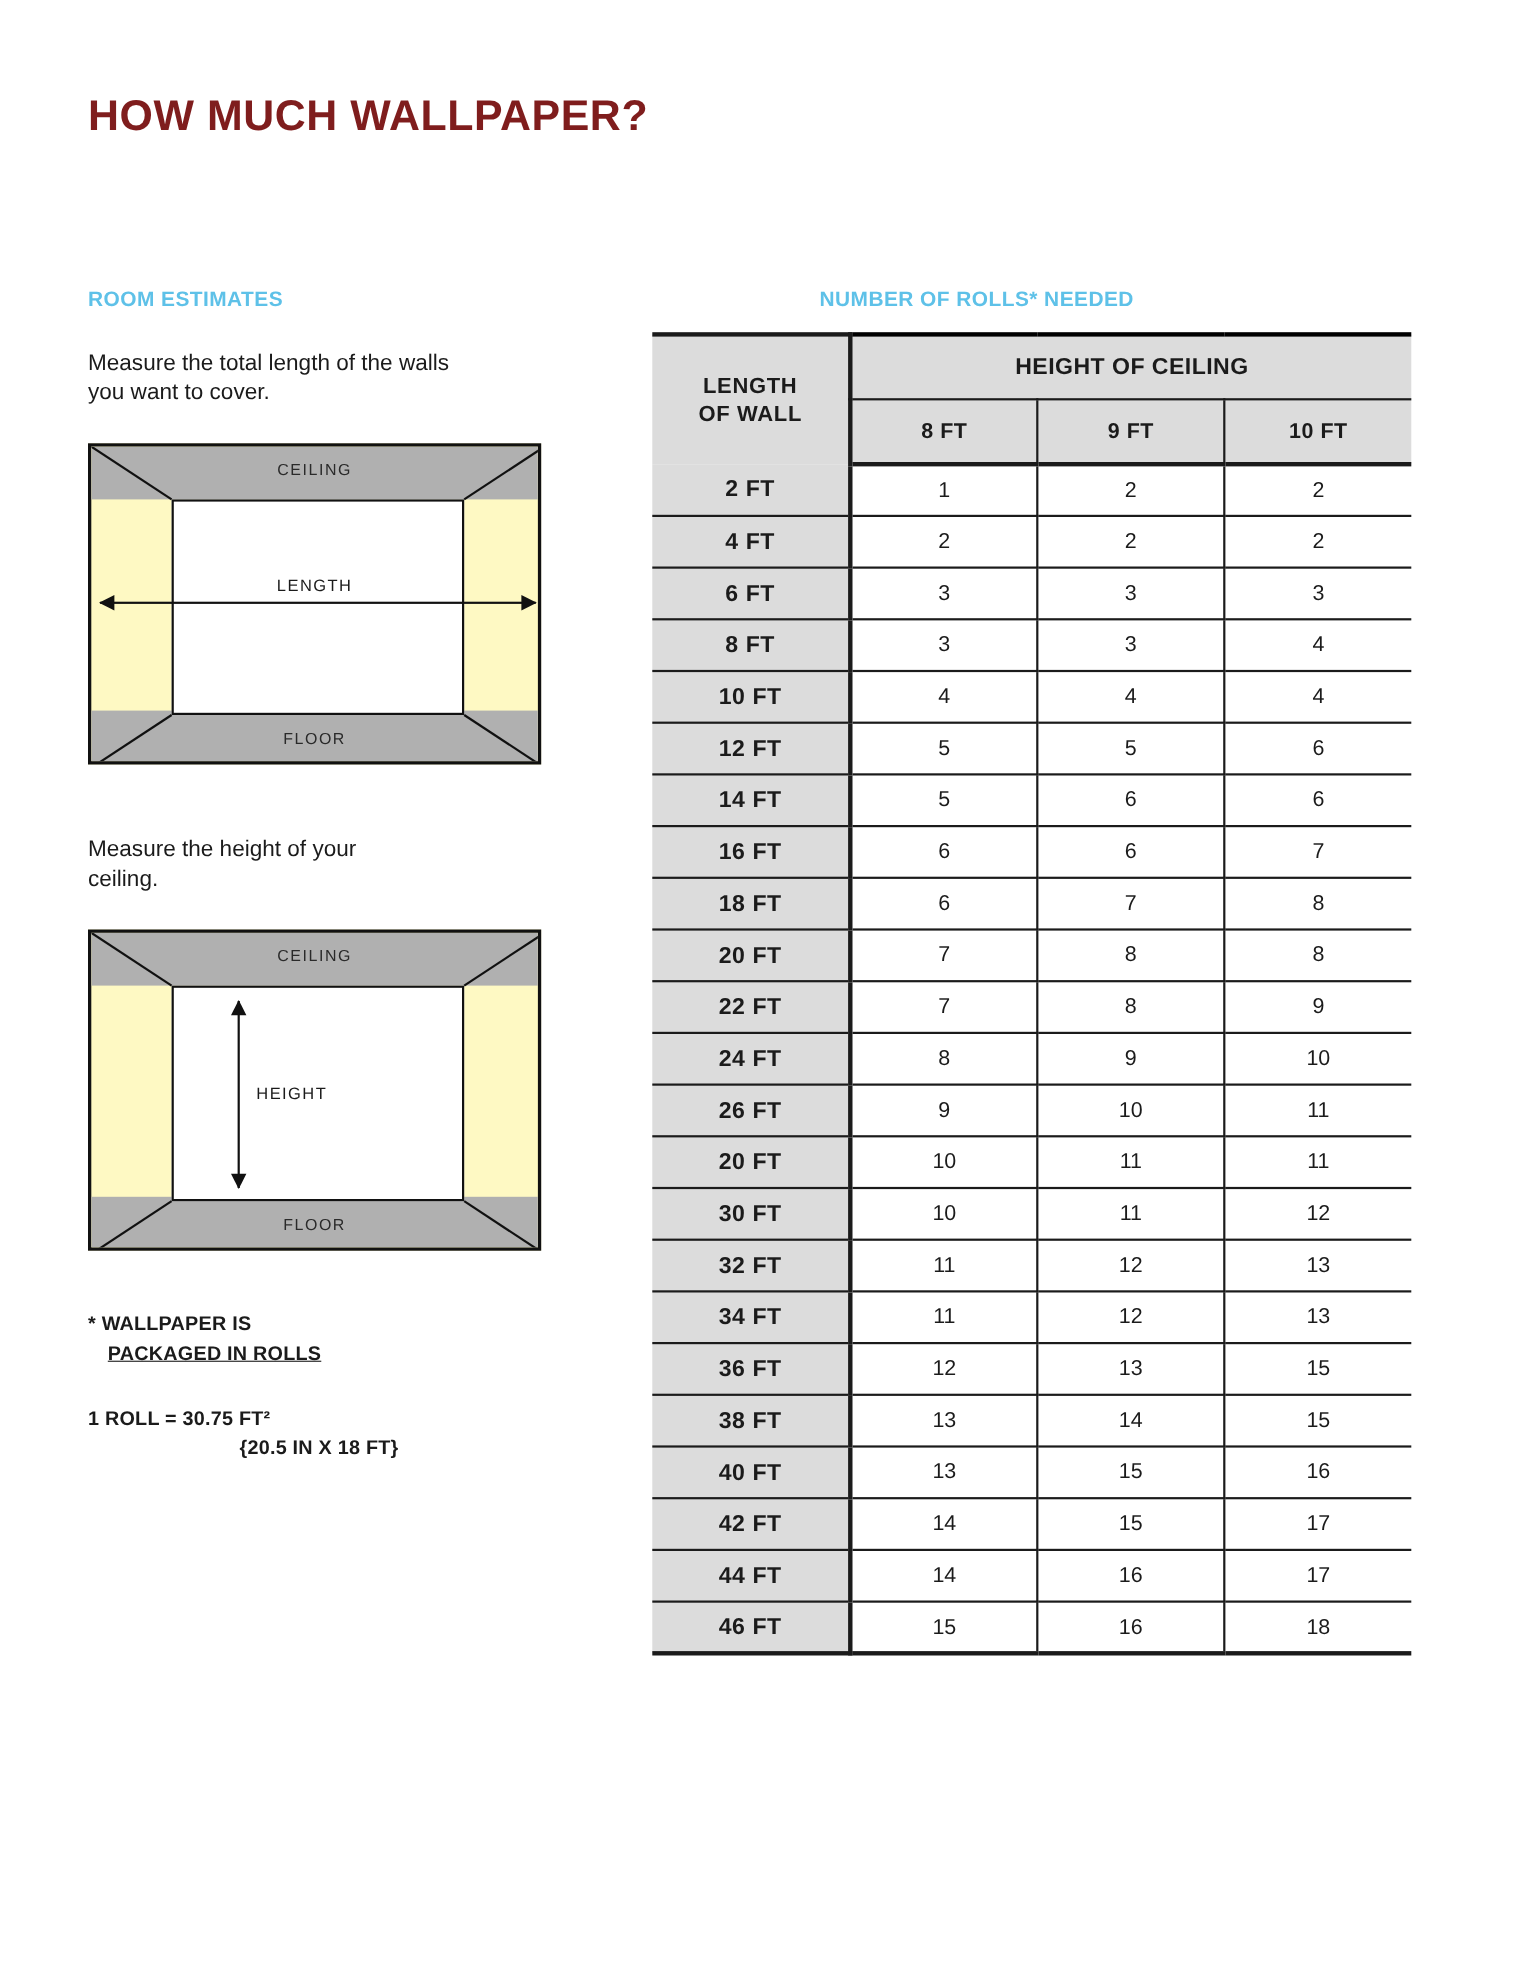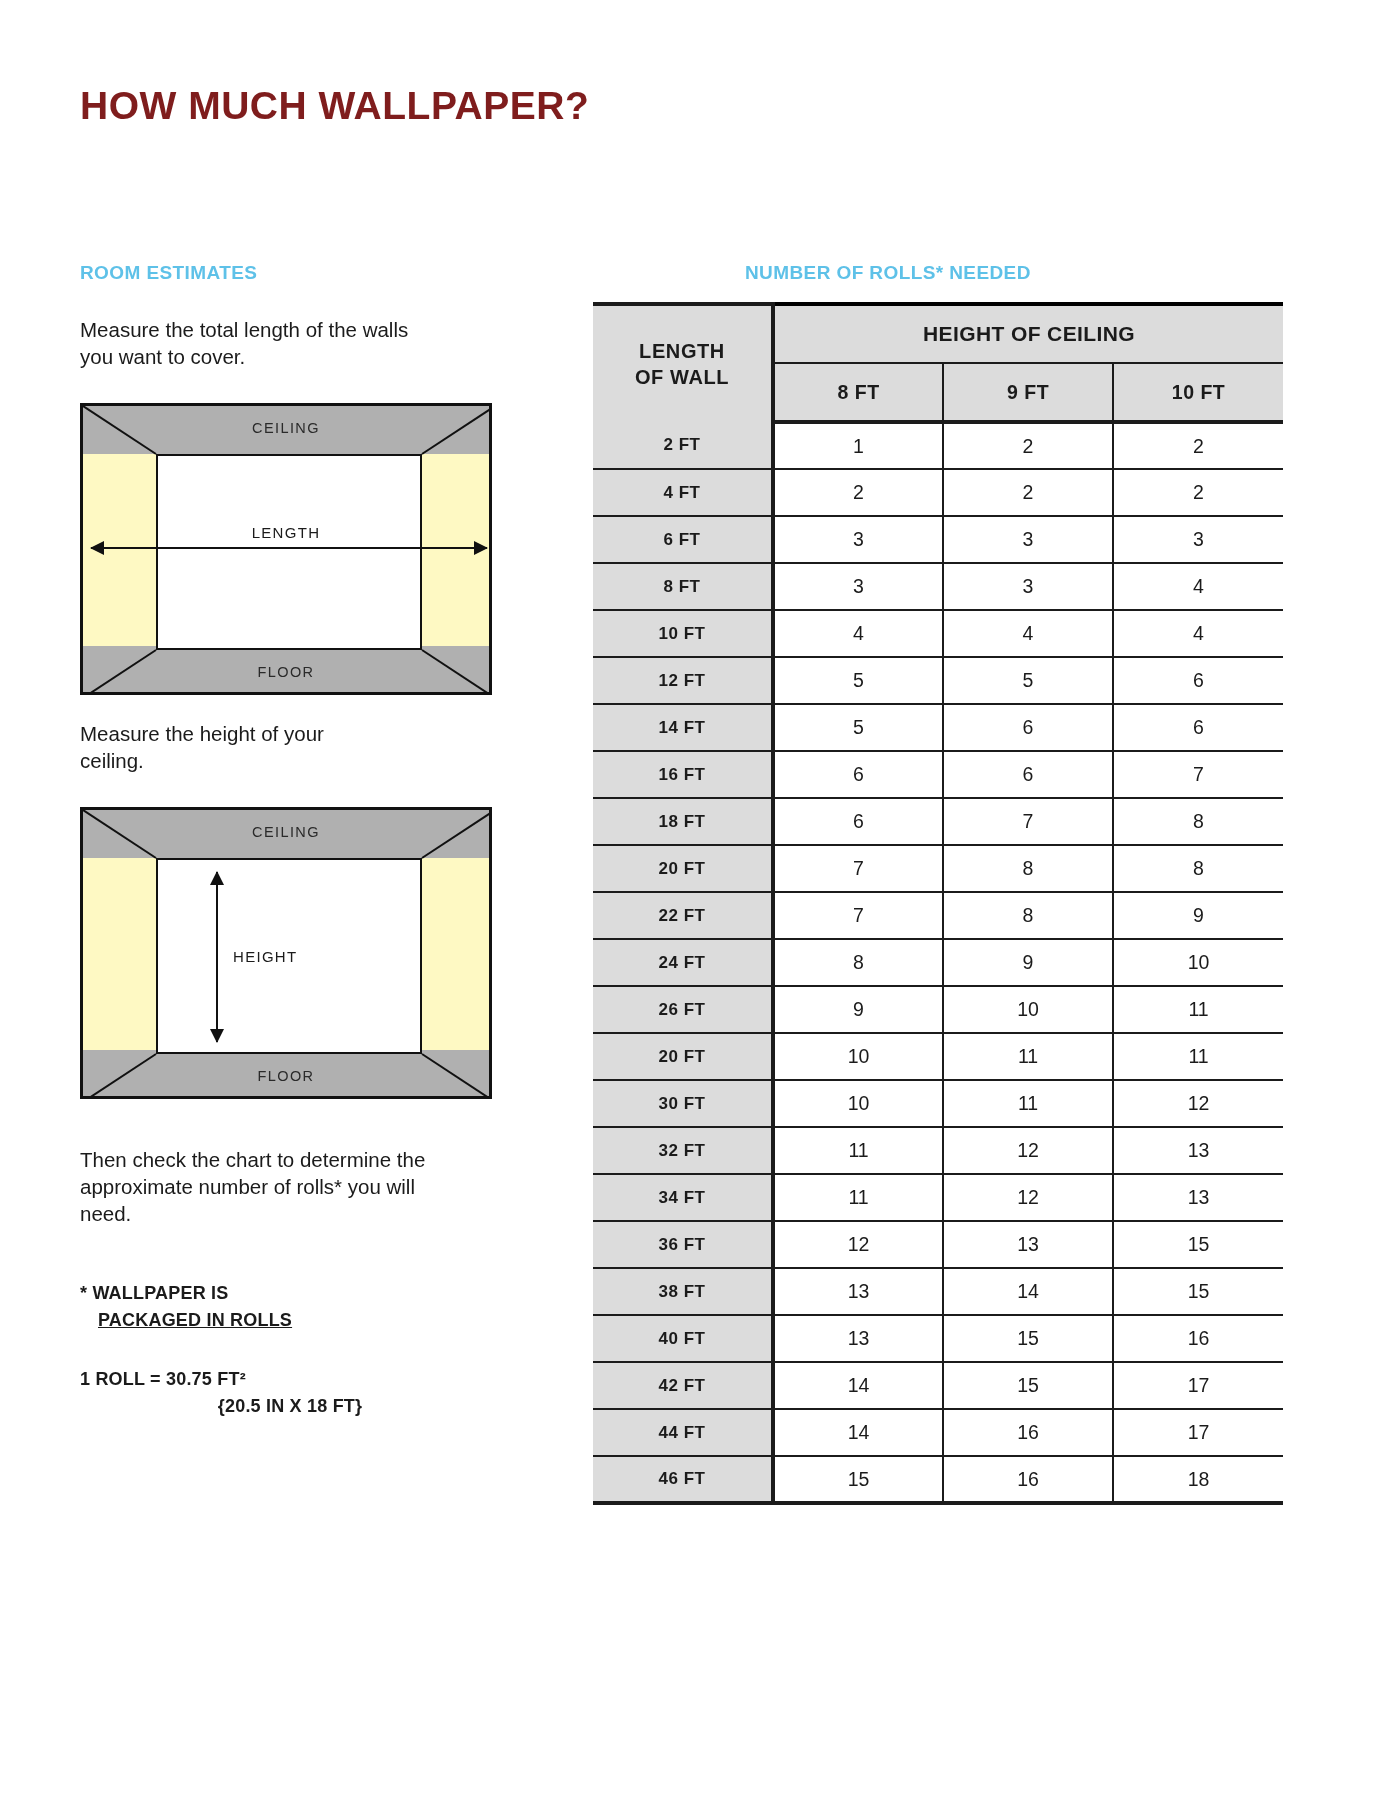--- a/index.html
+++ b/index.html
@@ -221,21 +221,21 @@
     letter-spacing: 0.5px;
     height: 56px;
     text-align: center;
     border-bottom: 4px solid #1b1b1b;
     border-right: 2px solid #1b1b1b;
   }
   th.sub-head:last-child { border-right: none; }
 
   td.len-cell {
     background: #dcdcdc;
-    font-size: 17px;
+    font-size: 21px;
     font-weight: bold;
     letter-spacing: 0.5px;
     text-align: center;
     height: 47px;
     border-right: 4px solid #1b1b1b;
     border-bottom: 2px solid #1b1b1b;
   }
   td.val-cell {
     font-size: 19.5px;
     text-align: center;
@@ -270,39 +270,38 @@
         <line x1="412" y1="0" x2="339" y2="48" stroke="#111" stroke-width="2"></line>
         <line x1="0" y1="292" x2="73" y2="244" stroke="#111" stroke-width="2"></line>
         <line x1="412" y1="292" x2="339" y2="244" stroke="#111" stroke-width="2"></line>
       </svg>
       <div class="band ceiling">CEILING</div>
       <div class="band floor">FLOOR</div>
       <div class="h-arrow"></div>
       <div class="length-label">LENGTH</div>
     </div>
 
-    <p class="body-text" style="margin-top:25px;width:300px;">Measure the height of your ceiling.</p>
+    <p class="body-text" style="margin-top:63px;width:300px;">Measure the height of your ceiling.</p>
 
     <div class="room-diagram">
       <div class="ceil-shade"></div>
       <div class="floor-shade"></div>
       <div class="wall-back"></div>
       <svg width="412" height="292" style="position:absolute;left:0;top:0;">
         <line x1="0" y1="0" x2="73" y2="48" stroke="#111" stroke-width="2"></line>
         <line x1="412" y1="0" x2="339" y2="48" stroke="#111" stroke-width="2"></line>
         <line x1="0" y1="292" x2="73" y2="244" stroke="#111" stroke-width="2"></line>
         <line x1="412" y1="292" x2="339" y2="244" stroke="#111" stroke-width="2"></line>
       </svg>
       <div class="band ceiling">CEILING</div>
       <div class="band floor">FLOOR</div>
       <div class="v-arrow"></div>
       <div class="height-label">HEIGHT</div>
     </div>
 
-    <p class="body-text" style="margin-top:47px;width:350px;">Then check the chart to determine the approximate number of rolls* you will need.</p>
 
     <div class="note-bold" style="margin-top:53px;">
       <span>* WALLPAPER IS</span>
       <span class="indent">PACKAGED IN ROLLS</span>
     </div>
 
     <div class="note-bold" style="margin-top:32px;">
       <span>1 ROLL = 30.75 FT²</span>
       <span style="display:block;text-align:center;">{20.5 IN X 18 FT}</span>
     </div>

